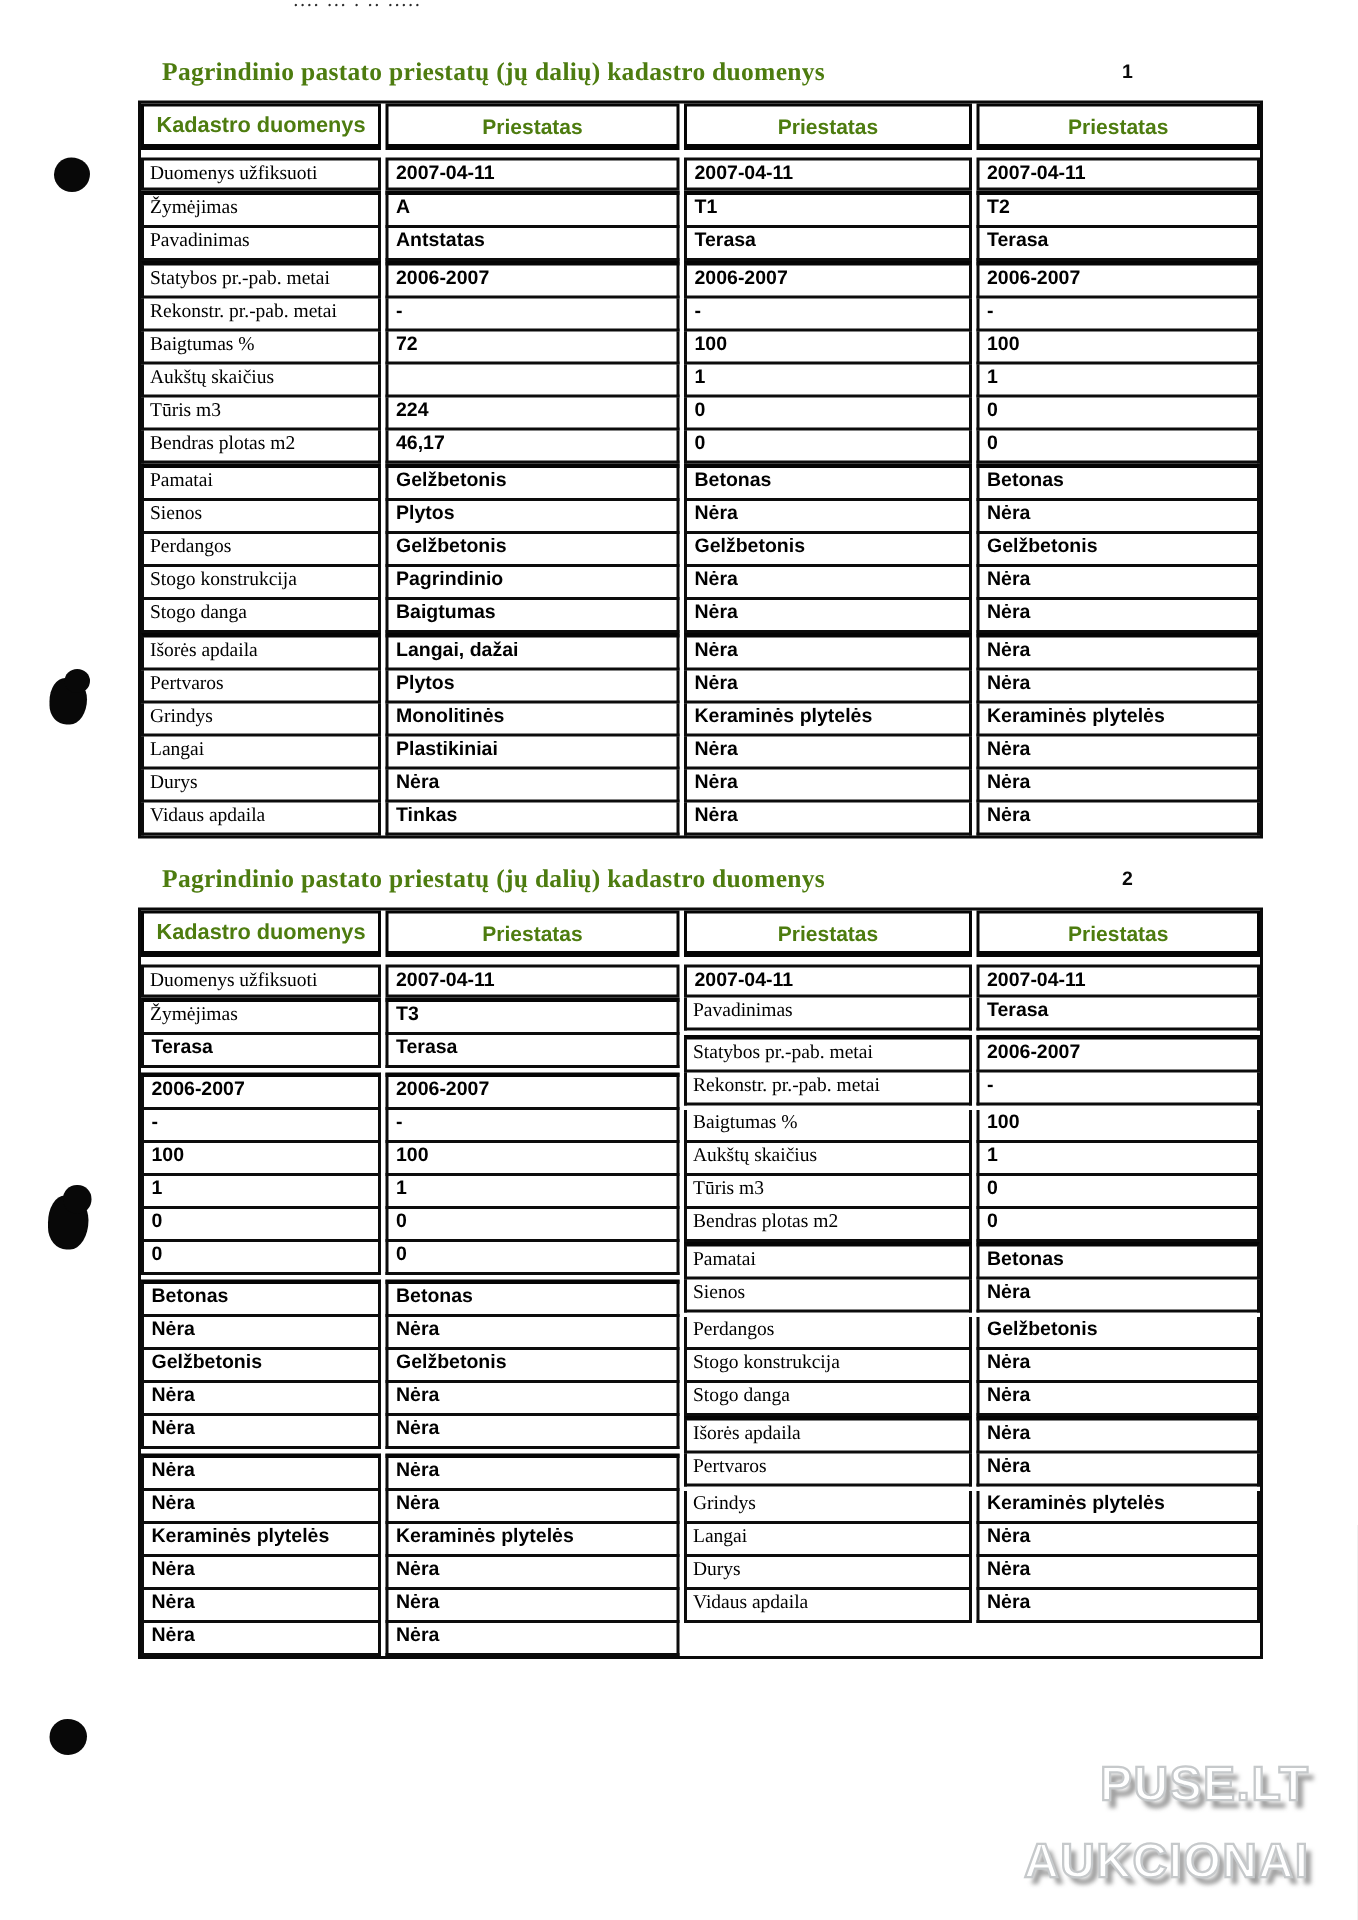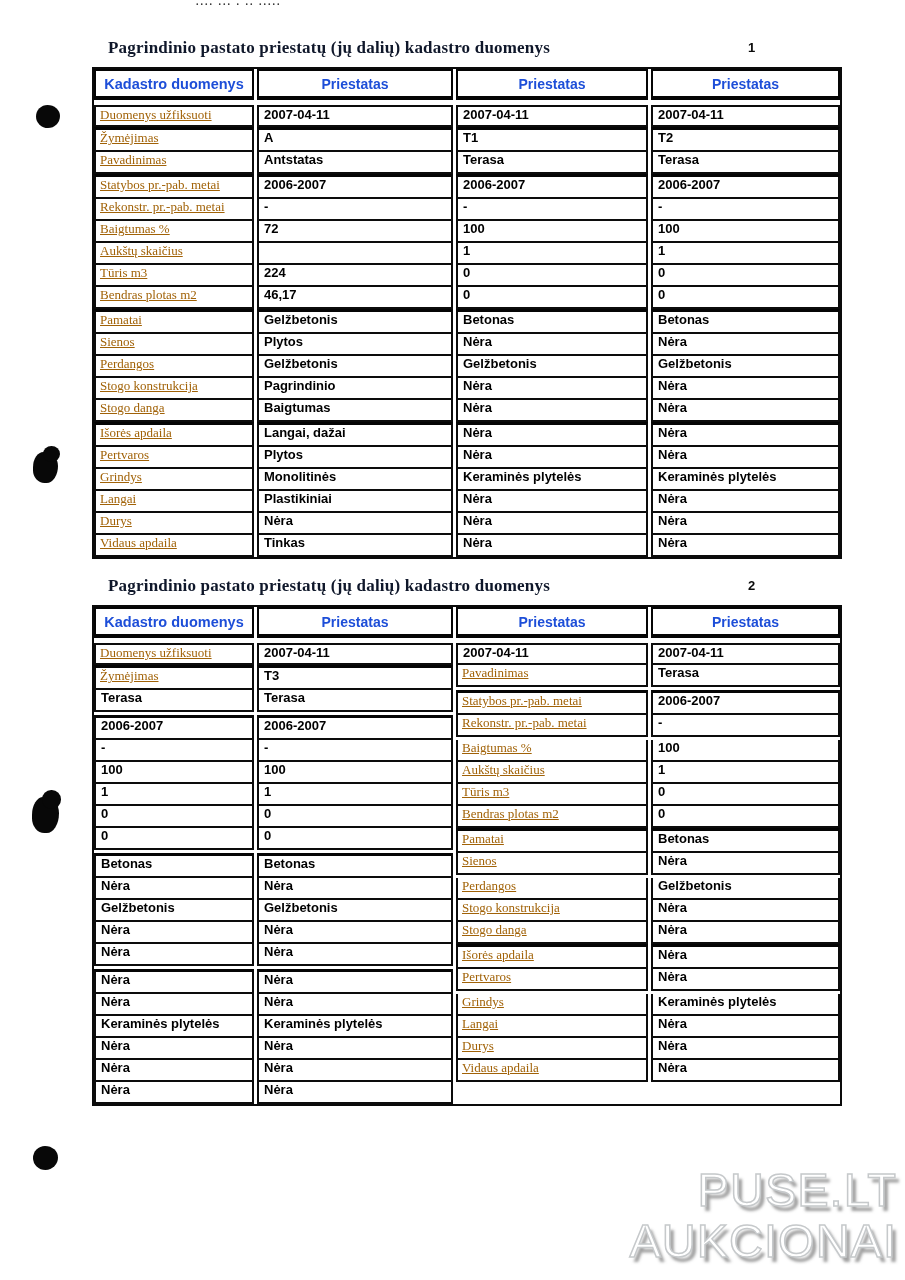--- a/index.html
+++ b/index.html
@@ -30,21 +30,21 @@
     content: ""; position: absolute;
     width: 68%; height: 52%;
     background: #080808; border-radius: 50%;
     top: -20%; right: -6%;
   }
   .content { position: absolute; left: 92px; top: 38px; width: 760px; }
   .block { margin-bottom: 17px; }
   .title-row { position: relative; height: 24px; margin-left: 16px; margin-bottom: 5px; }
   .doc-title {
     font: bold 17px "Liberation Serif", serif;
-    letter-spacing: 0.2px; color: #0f172a;
+    letter-spacing: 0.2px; color: #4d7c0f;
     white-space: nowrap;
   }
   .page-no {
     position: absolute; left: 640px; top: 2px;
     font: bold 13px "Liberation Sans", sans-serif; color: #0a0a0a;
   }
   
   .tbl {
     border: 2px solid #0a0a0a;
     width: max-content;
@@ -54,45 +54,45 @@
     display: grid;
     grid-template-columns: 160px 196px 192px 189px;
     column-gap: 3px;
   }
   .hcell {
     border: 2px solid #050505; border-bottom-width: 4px;
     margin-bottom: 5px;
     height: 31px;
     display: flex; align-items: center; justify-content: center;
     font: bold 14px "Liberation Sans", sans-serif;
-    color: #1d4ed8;
+    color: #4d7c0f;
   }
   .hfirst { font-size: 14.5px; }
   .cell {
     border: 2px solid #0c0c0c; border-top: 0;
     height: 22px; line-height: 19px;
     overflow: hidden; white-space: nowrap;
   }
   .rfirst { border-top: 2px solid #0c0c0c; }
   .thick  { border-top: 3px solid #050505; height: 25px; }
   .lcell {
     font: 13px "Liberation Serif", serif;
-    color: #a16207; padding: 0 2px 0 4px; text-decoration: underline;
+    color: #000000; padding: 0 2px 0 4px;
   }
   .vcell {
     font: bold 13px "Liberation Sans", sans-serif;
     color: #000; padding-left: 5px;
   }
   
   .watermark {
-    position: absolute; right: 8px; bottom: 14px;
+    position: absolute; right: 32px; bottom: 14px;
     text-align: right;
     font-family: "Liberation Sans", sans-serif;
-    font-weight: normal;
-    line-height: 51px; font-size: 47px;
+    font-weight: bold;
+    line-height: 51px; font-size: 32px;
     color: #ffffff;
     -webkit-text-stroke: 1.5px #c6c9cb;
     text-shadow: 4px 5px 3px rgba(80,80,80,0.55);
     letter-spacing: 1px;
   }
   .watermark div { white-space: nowrap; }
 </style>
 </head>
 <body>
 

